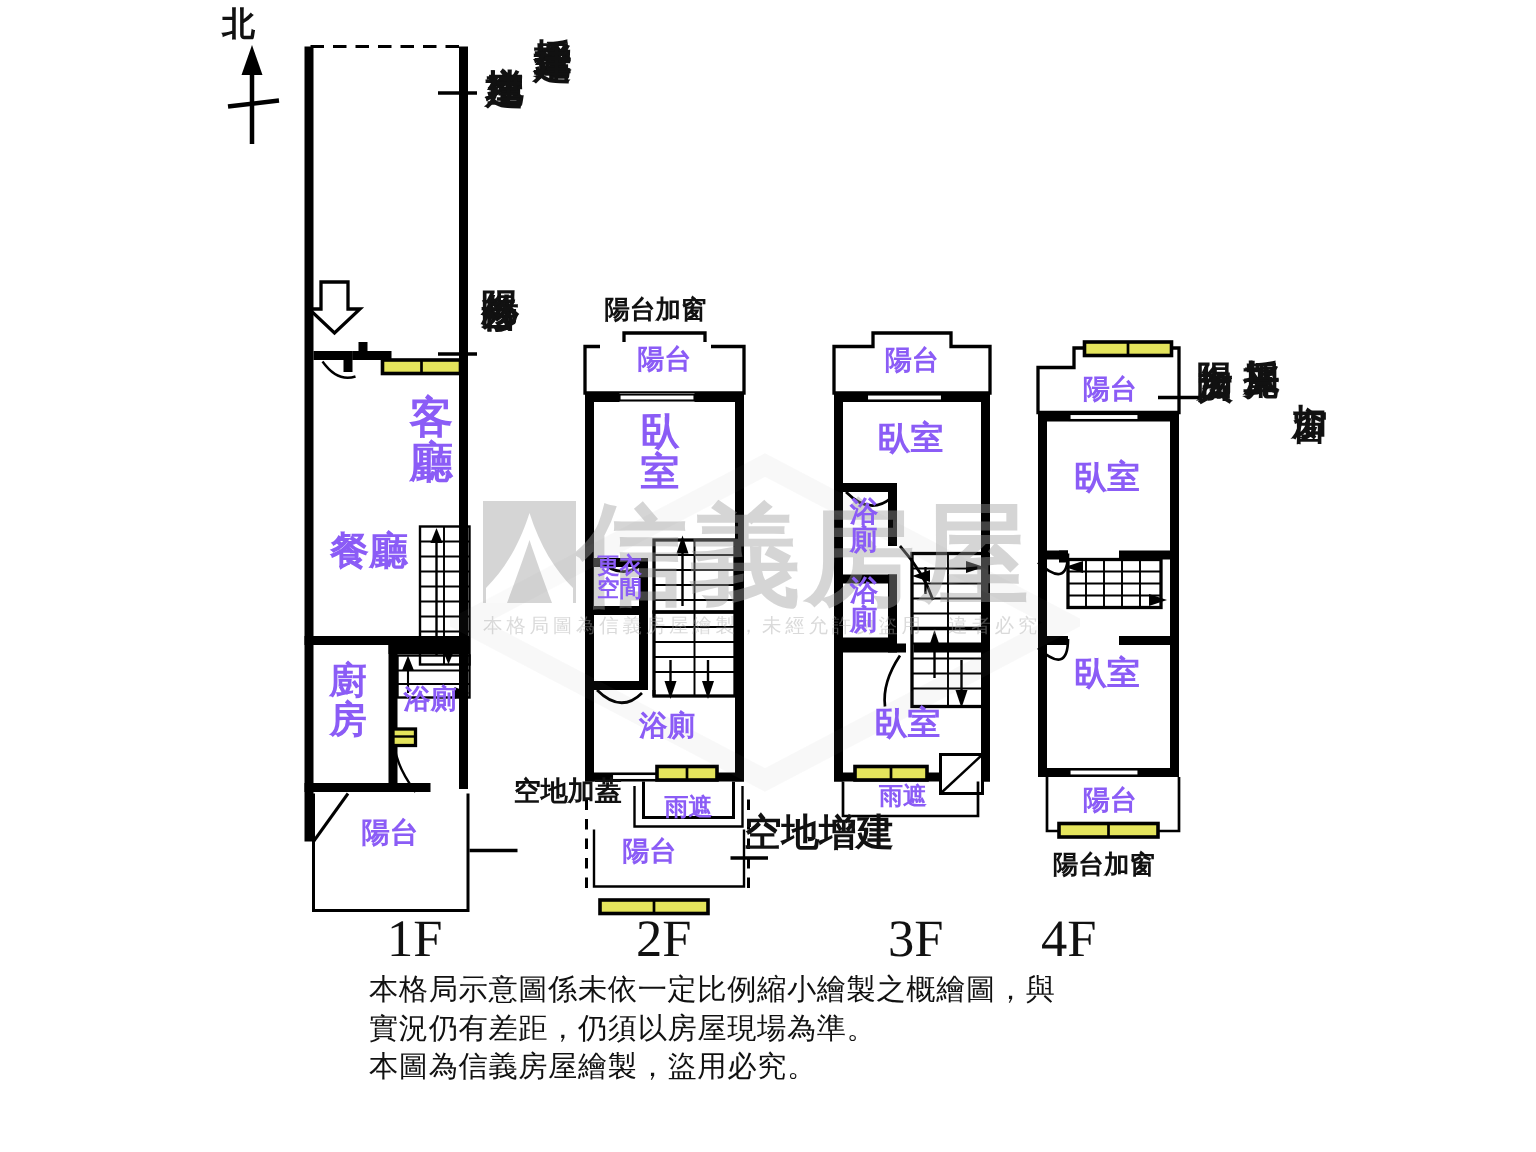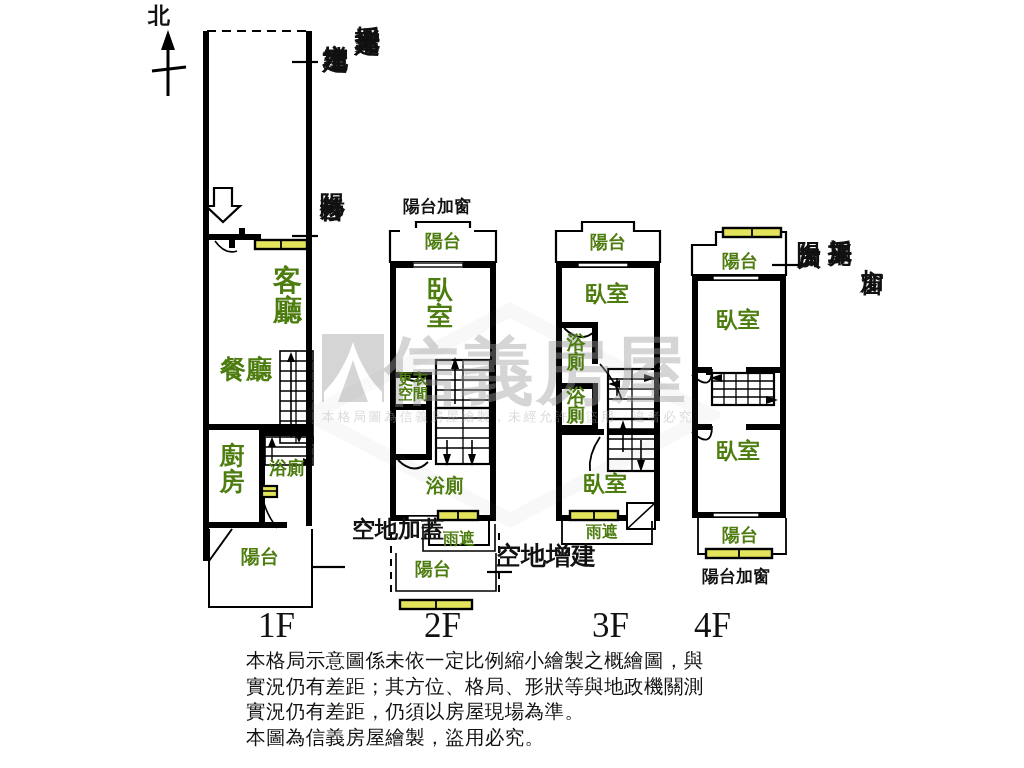--- a/index.html
+++ b/index.html
@@ -26,23 +26,23 @@
   .hlabel{
     position:absolute;
     font-family:"Liberation Serif","DejaVu Serif",serif;
     font-weight:700;
     white-space:nowrap;
     color:#111;
     line-height:1.05;
   }
   .roomlbl{
     position:absolute;
-    font-family:Liberation Sans, sans-serif;
+    font-family:Liberation Mono, monospace;
     font-weight:700;
-    color:#4d7c0f;
+    color:#8b5cf6;
     text-align:center;
     line-height:1.02;
     white-space:pre-line;
   }
   .floorlbl{
     position:absolute;
     font-family:"Liberation Serif","DejaVu Serif",serif;
     font-size:35px;
     color:#111;
     letter-spacing:0px;
@@ -337,21 +337,21 @@
     <div class="wmtext">信義房屋</div>
     <div class="wmsub">本格局圖為信義房屋繪製，未經允許勿盜用，違者必究</div>
   </div>
 
   <div class="vlabel" style="left:355px;top:6px;font-size:25px;">採光罩增建</div>
 
   <div class="vlabel" style="left:323px;top:24px;font-size:25px;">空地增建</div>
 
   <div class="vlabel" style="left:320px;top:174px;font-size:25px;">陽台外移</div>
 
-  <div class="hlabel" style="left:333px;top:518px;font-size:23px;width:44px;text-align:right;"><span style="display:inline-block;width:25px;line-height:1.05;">空地加蓋</span></div>
+  <div class="hlabel" style="left:333px;top:518px;font-size:18px;width:44px;text-align:center;"><span style="display:inline-block;width:25px;line-height:1.05;">空地加蓋</span></div>
 
   <div class="hlabel" style="left:496px;top:543px;font-size:25px;width:48px;"><span style="display:inline-block;width:25px;line-height:1.05;">空地增建</span></div>
 
   <div class="vlabel" style="left:797px;top:222px;font-size:24px;">陽台加大</div>
   <div class="vlabel" style="left:828px;top:220px;font-size:24px;">加採光罩</div>
   <div class="vlabel" style="left:860px;top:249px;font-size:24px;">加窗</div>
 
   <div class="hlabel" style="left:403px;top:198px;font-size:17px;">陽台加窗</div>
   <div class="hlabel" style="left:702px;top:568px;font-size:17px;">陽台加窗</div>
 
@@ -387,18 +387,17 @@
 
   <div class="hlabel" style="left:148px;top:4px;font-size:22px;">北</div>
 
   <div class="floorlbl" style="left:258px;top:606px;">1F</div>
   <div class="floorlbl" style="left:424px;top:606px;">2F</div>
   <div class="floorlbl" style="left:592px;top:606px;">3F</div>
   <div class="floorlbl" style="left:694px;top:606px;">4F</div>
 
   <div id="disclaimer">
     <div>本格局示意圖係未依一定比例縮小繪製之概繪圖，與</div>
-    <div>實況仍有差距；其方位、格局、形狀等與地政機關測</div>
     <div>實況仍有差距，仍須以房屋現場為準。</div>
     <div>本圖為信義房屋繪製，盜用必究。</div>
   </div>
 
 </div>
 
 </body></html>

